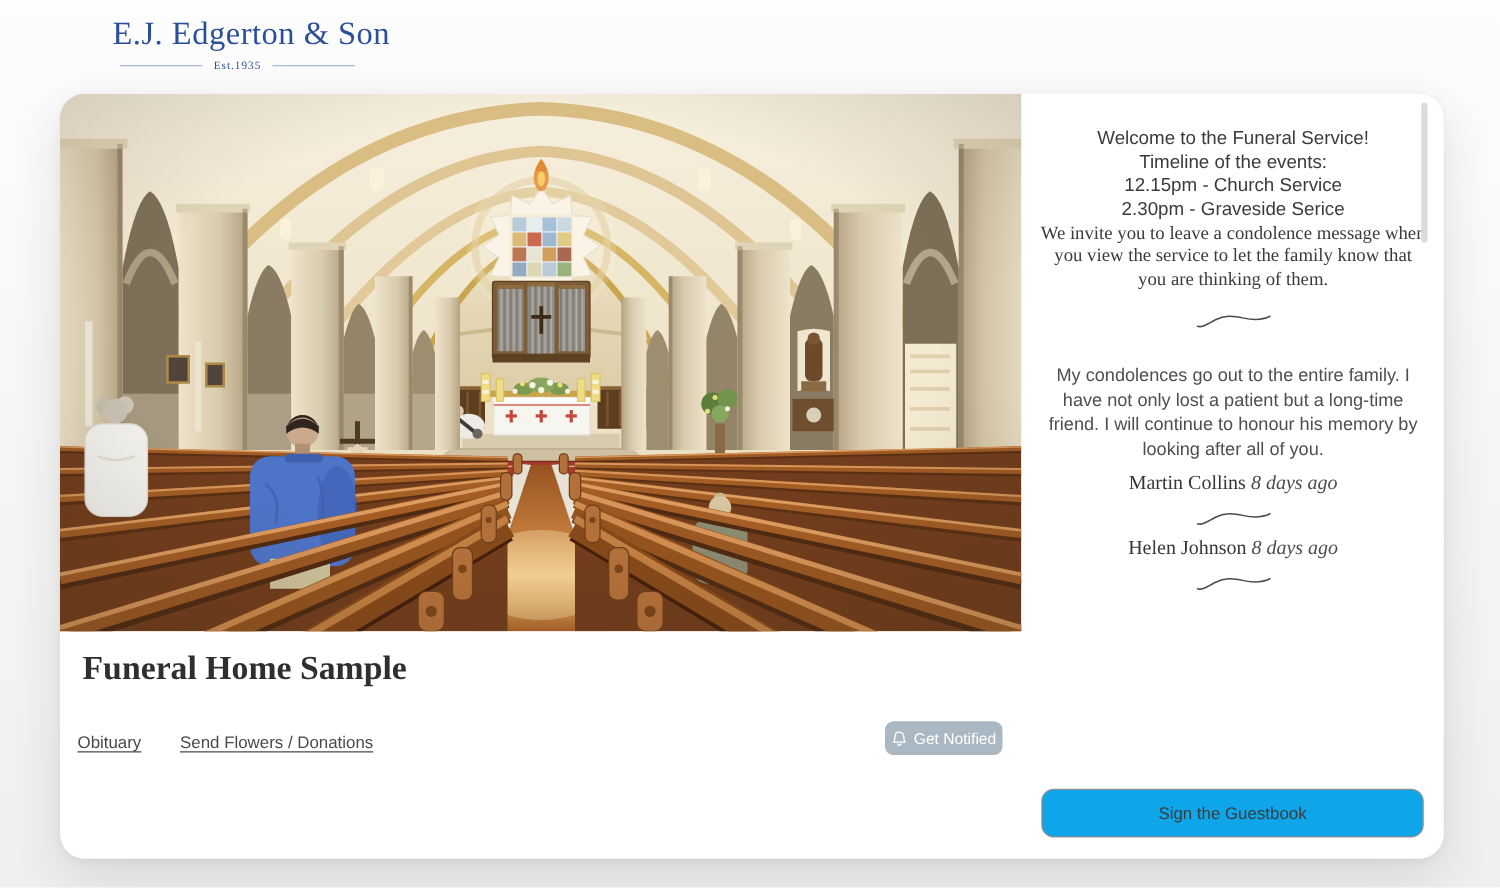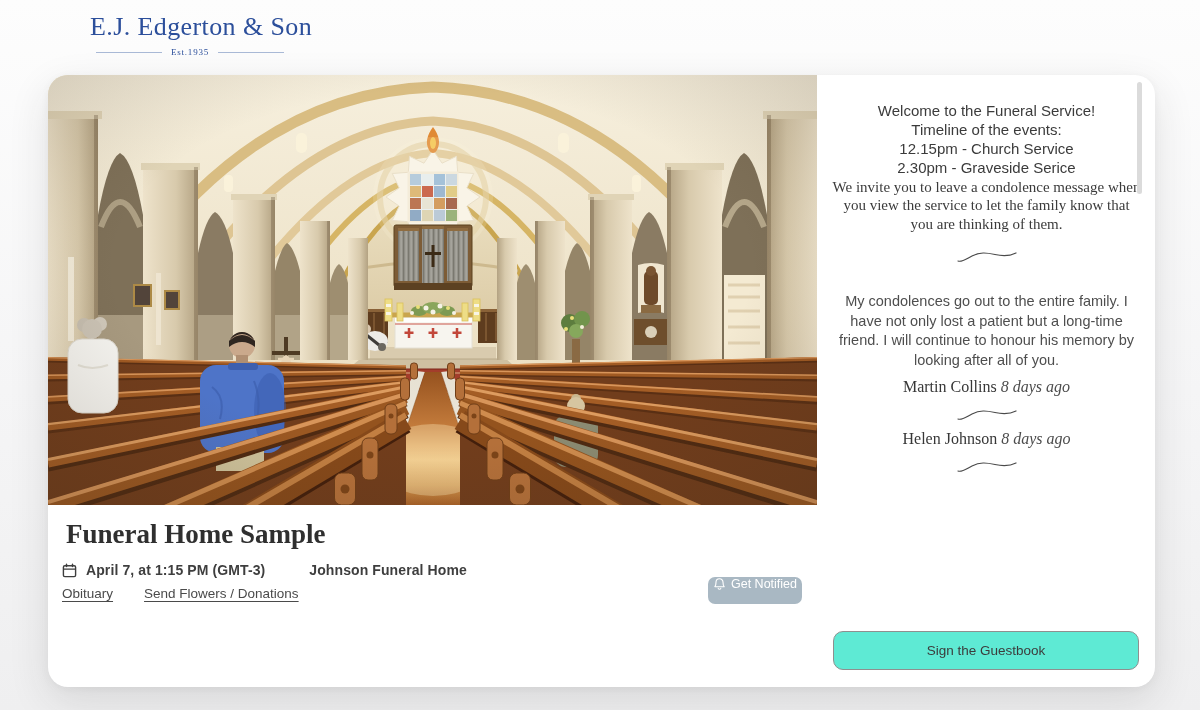--- a/index.html
+++ b/index.html
@@ -33,38 +33,38 @@
   .event-title { position:absolute; left:18px; top:444px; font-family:"Liberation Serif", serif; font-size:27px; color:#2f2f2f; }
   .meta-row { position:absolute; left:14px; top:485px; display:flex; align-items:center; height:20px; }
   .meta-icon { width:15px; height:15px; margin-right:9px; flex:0 0 auto; }
   .meta-date { font-size:14px; font-weight:700; color:#3e3e3e; letter-spacing:.1px; }
   .meta-loc  { font-size:14px; font-weight:700; color:#3e3e3e; margin-left:44px; letter-spacing:.1px; }
   .links-row { position:absolute; left:14px; top:511px; display:flex; gap:31px; }
   .event-link { font-size:13.5px; color:#4a4a4a; text-decoration:underline; text-underline-offset:3px; cursor:pointer; }
   .notify-btn {
     position:absolute; left:660px; top:502px; width:94px; height:27px;
     background:#a9b8c3; border:none; border-radius:7px;
-    display:flex; justify-content:center; gap:5px; cursor:pointer;
+    display:flex; align-items:center; justify-content:center; gap:5px; cursor:pointer;
   }
   .notify-btn span { color:#ffffff; font-size:12.5px; font-family:"Liberation Sans", sans-serif; }
 
   
   .sidebar { position:absolute; left:784px; top:27px; width:309px; display:flex; flex-direction:column; align-items:center; text-align:center; }
   .welcome { font-family:Liberation Sans, sans-serif; font-size:15px; line-height:1.26; color:#3b3b3b; white-space:pre-line; }
   .invite  { font-family:"Liberation Serif", serif; font-size:15px; line-height:1.26; color:#3b3b3b; }
   .squiggle { margin-top:14px; }
   .squiggle.sq-2, .squiggle.sq-3 { margin-top:10px; }
   .message { font-size:14.5px; line-height:1.34; color:#4e4e4e; margin-top:28px; }
   .message.m2 { margin-top:43px; }
   .attribution { margin-top:8px; font-family:"Liberation Serif", serif; font-size:16px; color:#373737; }
   .attribution .ago { font-style:italic; color:#4c4c4c; }
   .scroll-thumb { position:absolute; left:1089px; top:7px; width:5px; height:112px; background:#dbdbdb; border-radius:3px; cursor:grab; }
   .guestbook-btn {
     position:absolute; left:785px; top:556px; width:306px; height:39px;
-    background:#5eead4; border:1px solid #8f8f8f; border-radius:10px;
+    background:#0ea5e9; border:1px solid #8f8f8f; border-radius:10px;
     display:flex; align-items:center; justify-content:center;
     font-size:13.5px; color:#3c3c3c; cursor:pointer; font-family:"Liberation Sans", sans-serif;
   }
 </style>
 </head>
 <body>
 
 <div class="brand">
   <div class="brand-name">E.J. Edgerton &amp; Son</div>
   <div class="brand-sub">
@@ -419,29 +419,20 @@
           <circle cx="447" cy="380" r="3.5"></circle>
           <circle cx="472" cy="414" r="4.5"></circle>
       </g>
 
       <rect x="0" y="0" width="769" height="430" fill="url(#gVig)"></rect>
     </svg>
   </div>
 
   <h1 class="event-title">Funeral Home Sample</h1>
 
-  <div class="meta-row">
-    <svg class="meta-icon" viewBox="0 0 16 16">
-      <rect x="1.5" y="3" width="13" height="11.5" rx="1.5" fill="none" stroke="#3e3e3e" stroke-width="1.5"></rect>
-      <path d="M1.5 6.5 H14.5" stroke="#3e3e3e" stroke-width="1.5"></path>
-      <path d="M4.8 1.2 V3.8 M11.2 1.2 V3.8" stroke="#3e3e3e" stroke-width="1.6" stroke-linecap="round"></path>
-    </svg>
-    <span class="meta-date">April 7, at 1:15 PM (GMT-3)</span>
-    <span class="meta-loc">Johnson Funeral Home</span>
-  </div>
 
   <div class="links-row">
     <a class="event-link">Obituary</a>
     <a class="event-link">Send Flowers / Donations</a>
   </div>
 
   <button class="notify-btn">
     <svg width="13" height="14" viewBox="0 0 14 15">
       <path d="M7 1.8 C4.6 1.8 3.2 3.6 3.2 5.8 C3.2 9 2 10.4 2 10.4 H12 C12 10.4 10.8 9 10.8 5.8 C10.8 3.6 9.4 1.8 7 1.8 Z" fill="none" stroke="#ffffff" stroke-width="1.2" stroke-linejoin="round"></path>
       <path d="M5.6 12.2 A1.5 1.5 0 0 0 8.4 12.2" fill="none" stroke="#ffffff" stroke-width="1.2" stroke-linecap="round"></path>

